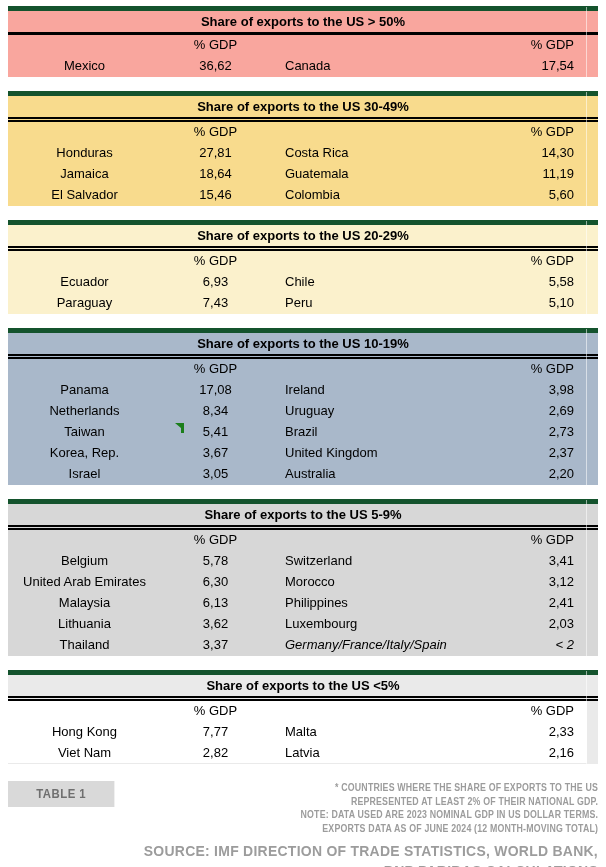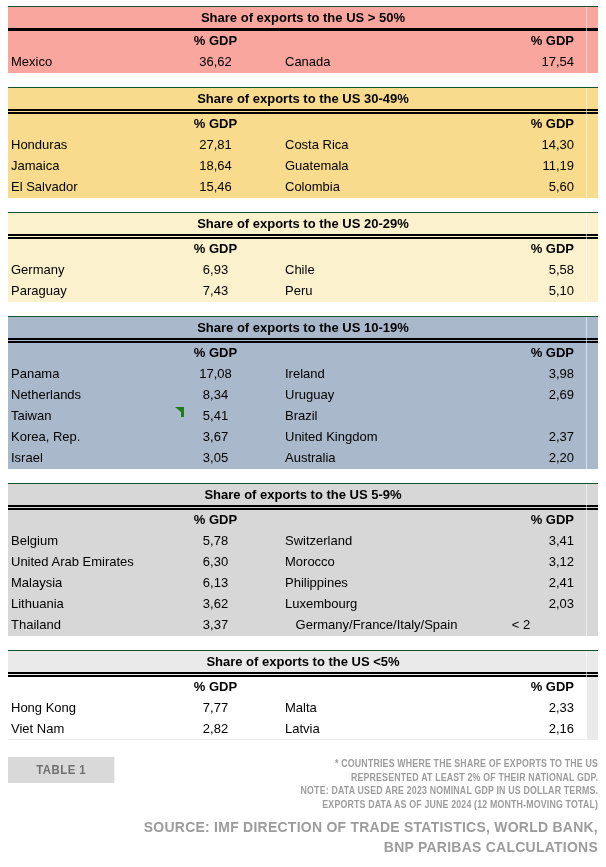--- a/index.html
+++ b/index.html
@@ -7,36 +7,36 @@
     width:606px;height:867px;background:#ffffff;overflow:hidden;
     font-family:"Liberation Sans",sans-serif;color:#000;
   }
   .page{padding:6px 8px 0 8px;}
   .section{position:relative;margin-bottom:14px;}
   .section::after{
     content:'';position:absolute;right:11px;top:1px;bottom:0;width:1px;
     background:rgba(255,255,255,0.55);pointer-events:none;
   }
   .title-row{
-    background:var(--bg);border-top:1px solid #14532d;
+    background:var(--bg);border-top:5px solid #14532d;
     text-align:center;font-weight:bold;font-size:13px;height:21px;line-height:21px;
   }
   .divider-solid{border-bottom:3px solid #000;}
   .divider-double{border-bottom:5px double #000;}
   .body{background:var(--bg);padding-bottom:1px;}
   .row{
     display:grid;grid-template-columns:150px 115px 195px 1fr;
     height:21px;line-height:21px;font-size:13px;
   }
-  .header-row{height:20px;line-height:20px;font-weight:bold;}
-  .c1{padding-left:3px;text-align:left;white-space:nowrap;}
+  .header-row{height:20px;line-height:20px;}
+  .c1{padding-left:3px;text-align:center;white-space:nowrap;}
   .c2{text-align:center;position:relative;}
   .c3{padding-left:12px;text-align:left;white-space:nowrap;}
   .c4{text-align:right;padding-right:24px;}
-  .italic{text-align:center;}
+  .italic{font-style:italic;}
   
   .light-rows .row{background:#ffffff;margin-right:11px;}
   .light-rows .c4{padding-right:13px;}
   .flag{position:absolute;left:17px;top:2px;line-height:0;}
   .footer{display:flex;justify-content:space-between;align-items:flex-start;margin-top:17px;}
   .table-badge{
     width:112px;height:26px;background:#D9D9D9;color:#6F6F6F;
     font-weight:bold;font-size:12px;line-height:26px;text-align:center;
     letter-spacing:0.5px;transform:scaleX(0.95);transform-origin:left center;
   }
@@ -106,21 +106,21 @@
       <div class="section" style="--bg: #FBF1CC;">
         <div class="title-row divider-double">Share of exports to the US 20-29%</div>
         <div class="body">
           <div class="row header-row">
             <div class="c1"></div>
             <div class="c2">% GDP</div>
             <div class="c3"></div>
             <div class="c4">% GDP</div>
           </div>
           <div class="row data-row">
-            <div class="c1">Germany</div>
+            <div class="c1">Ecuador</div>
             <div class="c2">6,93</div>
             <div class="c3">Chile</div>
             <div class="c4">5,58</div>
           </div>
           <div class="row data-row">
             <div class="c1">Paraguay</div>
             <div class="c2">7,43</div>
             <div class="c3">Peru</div>
             <div class="c4">5,10</div>
           </div>
@@ -146,20 +146,21 @@
             <div class="c2">8,34</div>
             <div class="c3">Uruguay</div>
             <div class="c4">2,69</div>
           </div>
           <div class="row data-row">
             <div class="c1">Taiwan</div>
             <div class="c2">5,41<span class="flag"><svg width="9" height="10" viewBox="0 0 9 10">
                   <polygon points="0,0 9,0 9,10 6,10 6,5" fill="#1B7E1B"></polygon>
                 </svg></span></div>
             <div class="c3">Brazil</div>
+            <div class="c4">2,73</div>
           </div>
           <div class="row data-row">
             <div class="c1">Korea, Rep.</div>
             <div class="c2">3,67</div>
             <div class="c3">United Kingdom</div>
             <div class="c4">2,37</div>
           </div>
           <div class="row data-row">
             <div class="c1">Israel</div>
             <div class="c2">3,05</div>

